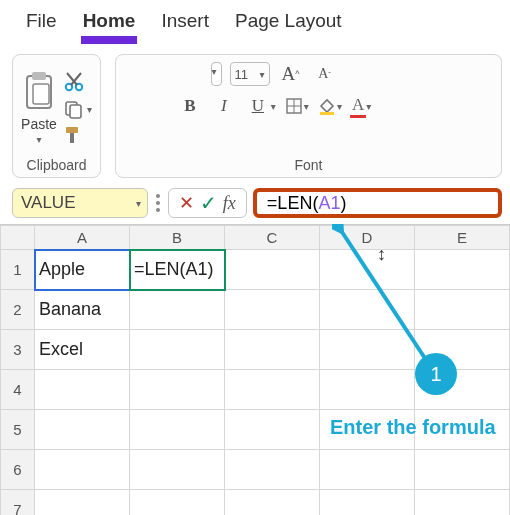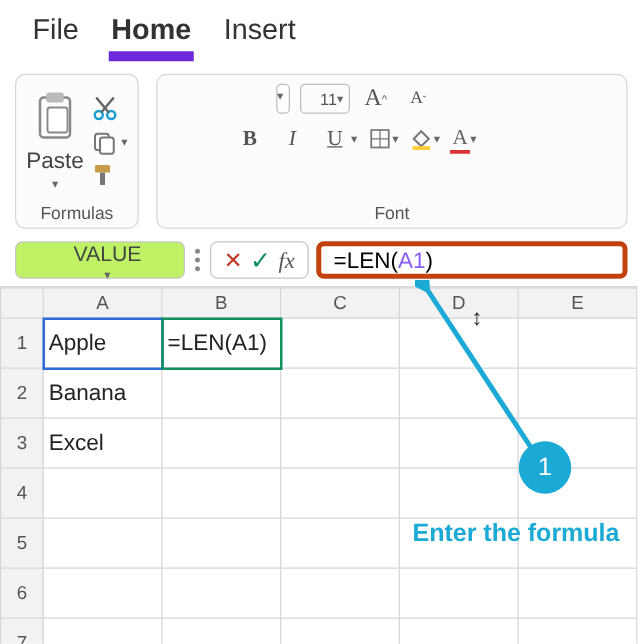--- a/index.html
+++ b/index.html
@@ -1,46 +1,46 @@
 <!DOCTYPE html>
 <html><head>
   <meta charset="utf-8">
   <style>
     * { box-sizing: border-box; margin: 0; padding: 0; font-family: -apple-system, BlinkMacSystemFont, 'Segoe UI', sans-serif; }
     body { background: #fff; width: 510px; height: 515px; overflow: hidden; position: relative; }
 
     
-    .tabbar { display: flex; gap: 22px; padding: 6px 24px 2px 24px; font-size: 23px; color: #333; }
+    .tabbar { display: flex; gap: 22px; padding: 6px 24px 2px 24px; font-size: 19px; color: #333; }
     .tab { padding: 4px 2px; cursor: pointer; }
     .tab.active { font-weight: 600; border-bottom: 8px solid #6d28d9; }
 
     
     .ribbon { display: flex; gap: 14px; padding: 8px 8px 4px 12px; }
     .group { border: 1px solid #d6d6d6; border-radius: 8px; background: #fcfcfc; padding: 6px 8px 2px 8px; display: flex; flex-direction: column; }
     .group-body { display: flex; align-items: center; gap: 6px; height: 92px; }
     .group-label { text-align: center; font-size: 14px; color: #555; padding: 4px 0 2px; }
 
     .clipboard-main { display: flex; flex-direction: column; align-items: center; gap: 2px; }
     .clipboard-side { display: flex; flex-direction: column; gap: 6px; justify-content: flex-start; padding-top: 2px; }
     .cb-item { display: flex; align-items: center; gap: 4px; }
     .chev { font-size: 10px; color: #666; }
 
     .font-body { display: flex; flex-direction: column; gap: 6px; width: 300px; }
     .font-row { display: flex; align-items: center; gap: 8px; }
     .fontname { flex: 1; height: 24px; border: 1px solid #bdbdbd; border-radius: 4px; background: #fff; }
-    .fontsize { width: 40px; height: 24px; border: 1px solid #bdbdbd; border-radius: 4px; display: flex; align-items: center; justify-content: flex-end; padding: 0 4px; font-size: 13px; color: #555; }
+    .fontsize { width: 40px; height: 24px; border: 1px solid #bdbdbd; border-radius: 4px; display: flex; align-items: center; justify-content: space-between; padding: 0 4px; font-size: 13px; color: #555; }
     .fmt-btn { width: 26px; height: 26px; display: flex; align-items: center; justify-content: center; font-size: 17px; color: #555; font-family: 'Times New Roman', serif; }
     .fmt-btn.bold { font-weight: 700; }
     .fmt-btn.italic { font-style: italic; }
     .fmt-btn.underline { text-decoration: underline; }
     .fmt-drop { display: flex; align-items: center; }
 
     
     .fxrow { display: flex; align-items: center; gap: 6px; padding: 6px 8px 6px 12px; }
-    .namebox { display: flex; align-items: center; justify-content: space-between; width: 136px; height: 30px; border: 1px solid #c6c6c6; border-radius: 6px; padding: 0 6px 0 18px; font-size: 17px; color: #444; background: #bef264; flex-direction: column; }
+    .namebox { display: flex; align-items: center; justify-content: space-between; width: 136px; height: 30px; border: 1px solid #c6c6c6; border-radius: 6px; padding: 0 6px 0 8px; font-size: 17px; color: #444; background: #fef9c3; }
     .fxsep { width: 4px; height: 4px; background: #888; border-radius: 50%; margin: 0 2px; position: relative; }
     .fxsep::before, .fxsep::after { content: ""; position: absolute; width: 4px; height: 4px; background: #888; border-radius: 50%; left: 0; }
     .fxsep::before { top: -7px; } .fxsep::after { top: 7px; }
     .fxbtns { display: flex; align-items: center; gap: 6px; height: 30px; border: 1px solid #c6c6c6; border-radius: 6px; padding: 0 10px; background: #fff; }
     .fxinput { flex: 1; height: 30px; border: 4px solid #c2410c; border-radius: 6px; padding: 0 10px; font-size: 18px; display: flex; align-items: center; background: #fff; position: relative; }
     .ref { color: #8b5cf6; }
 
     
     .sheet { border-top: 1px solid #ccc; }
     .sheet table { border-collapse: collapse; width: 100%; table-layout: fixed; }
@@ -59,33 +59,34 @@
     .anno-cursor { position: absolute; top: 244px; left: 377px; font-size: 18px; color: #333; }
     svg.anno-arrow { position: absolute; top: 224px; left: 332px; pointer-events: none; }
   </style>
 </head>
 <body>
 
 <div class="tabbar">
   <div class="tab">File</div>
   <div class="tab active">Home</div>
   <div class="tab">Insert</div>
+  <div class="tab">Page Layout</div>
 </div>
 
 <div class="ribbon">
 
   <div class="group">
     <div class="group-body">
       <div class="clipboard-main">
         <svg width="36" height="44" viewBox="0 0 36 44">
           <rect x="6" y="6" width="24" height="32" rx="3" fill="none" stroke="#888" stroke-width="2"></rect>
           <rect x="11" y="2" width="14" height="8" rx="2" fill="#bbb"></rect>
           <rect x="12" y="14" width="16" height="20" rx="2" fill="#fff" stroke="#888" stroke-width="1.5"></rect>
         </svg>
-        <span style="font-size:18px;color:#444;">Paste</span>
+        <span style="font-size:14px;color:#444;">Paste</span>
         <span class="chev">▾</span>
       </div>
       <div class="clipboard-side">
         <div class="cb-item">
           <svg width="22" height="22" viewBox="0 0 22 22">
             <circle cx="6" cy="16" r="3.2" fill="none" stroke="#1a9fd4" stroke-width="2"></circle>
             <circle cx="16" cy="16" r="3.2" fill="none" stroke="#1a9fd4" stroke-width="2"></circle>
             <line x1="4" y1="2" x2="14" y2="14" stroke="#666" stroke-width="2"></line>
             <line x1="18" y1="2" x2="8" y2="14" stroke="#666" stroke-width="2"></line>
           </svg>
@@ -98,21 +99,21 @@
           <span class="chev">▾</span>
         </div>
         <div class="cb-item">
           <svg width="20" height="20" viewBox="0 0 20 20">
             <rect x="3" y="2" width="12" height="6" rx="1" fill="#c79b4a"></rect>
             <rect x="7" y="8" width="4" height="10" fill="#777"></rect>
           </svg>
         </div>
       </div>
     </div>
-    <div class="group-label">Formulas</div>
+    <div class="group-label">Clipboard</div>
   </div>
 
   <div class="group" style="flex:1;">
     <div class="group-body font-body">
       <div class="font-row">
         <div class="fontname">
             <span class="chev" style="float:right;margin:3px 4px 0 0;">▾</span>
           </div>
         <div class="fontsize">
             <span>11</span>

